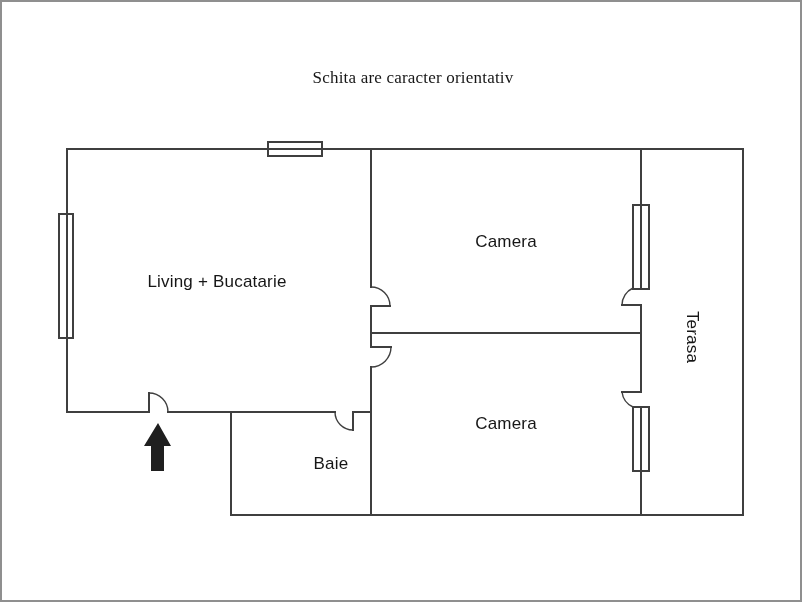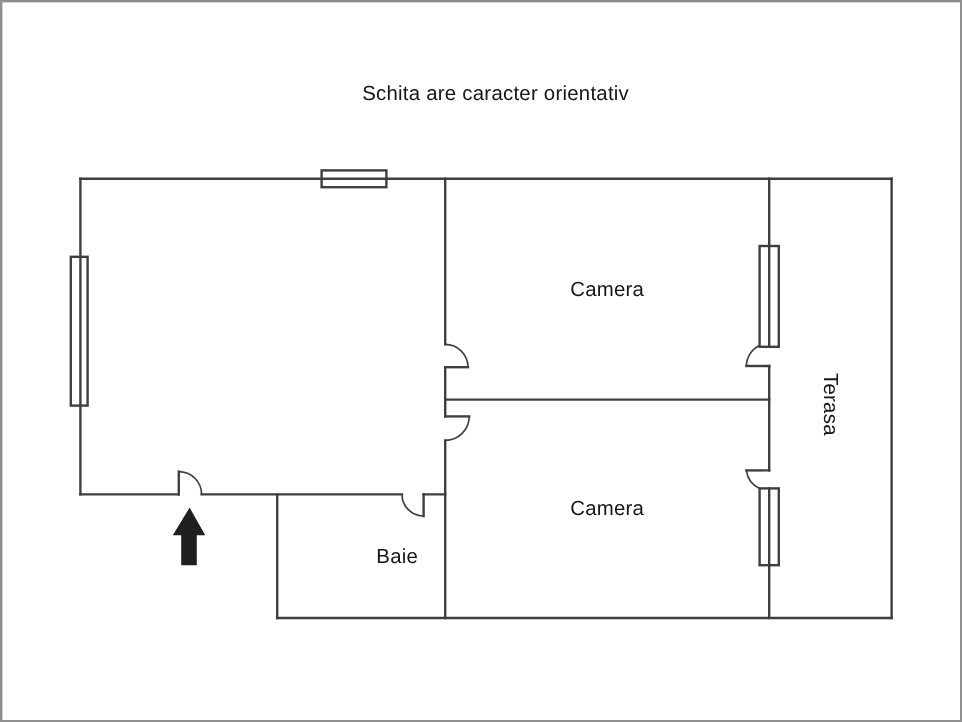--- a/index.html
+++ b/index.html
@@ -80,22 +80,23 @@
       <path d="M335,412 A18,18 0 0 0 353,430"></path>
       <path d="M390,306 A19,19 0 0 0 371,287"></path>
       <path d="M391,347 A20,20 0 0 1 371,367"></path>
       <path d="M622,305 A19,19 0 0 1 633,288"></path>
       <path d="M622,392 A19,19 0 0 0 633,407"></path>
     </g>
 
     <polygon points="158,423 171,446 164,446 164,471 151,471 151,446 144,446" fill="#1f1f1f" stroke="none"></polygon>
   </svg>
 
-  <div class="label" id="title-label" style="left:413px;top:78px;">Schita are caracter orientativ</div>
+  <div class="label" id="title-label" style="left:413px;top:78px;font-family:Liberation Serif, serif;">Schita are caracter orientativ</div>
 
+  <div class="label" style="left:217px;top:282px;">Living + Bucatarie</div>
 
   <div class="label" style="left:506px;top:242px;">Camera</div>
 
   <div class="label" style="left:506px;top:424px;">Camera</div>
 
   <div class="label" style="left:301px;top:464px;margin-left:30px;">Baie</div>
 
   <div class="label rot" style="left:692px;top:337px;">Terasa</div>
 
   <div id="page-frame"></div>

